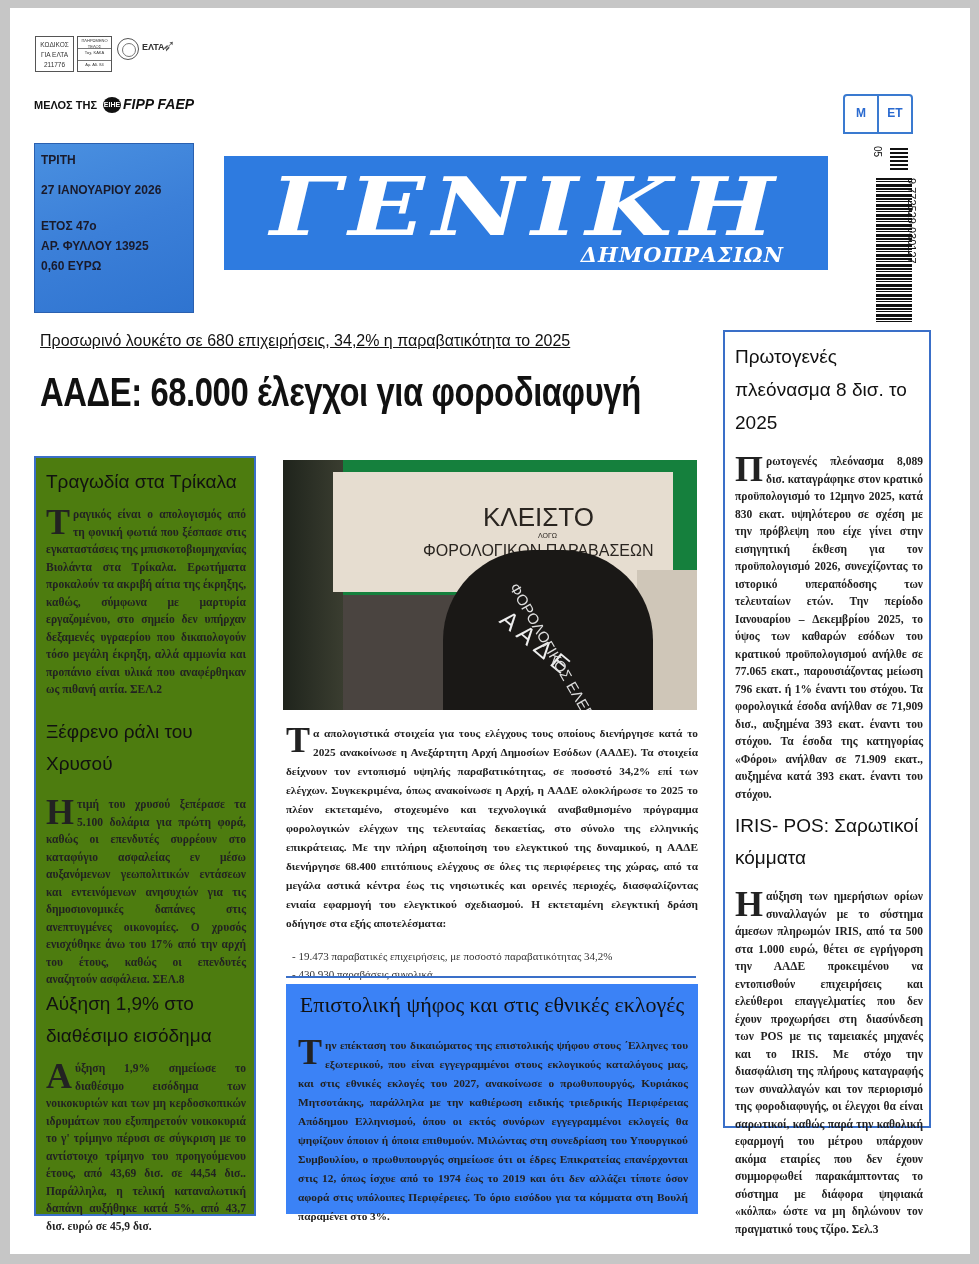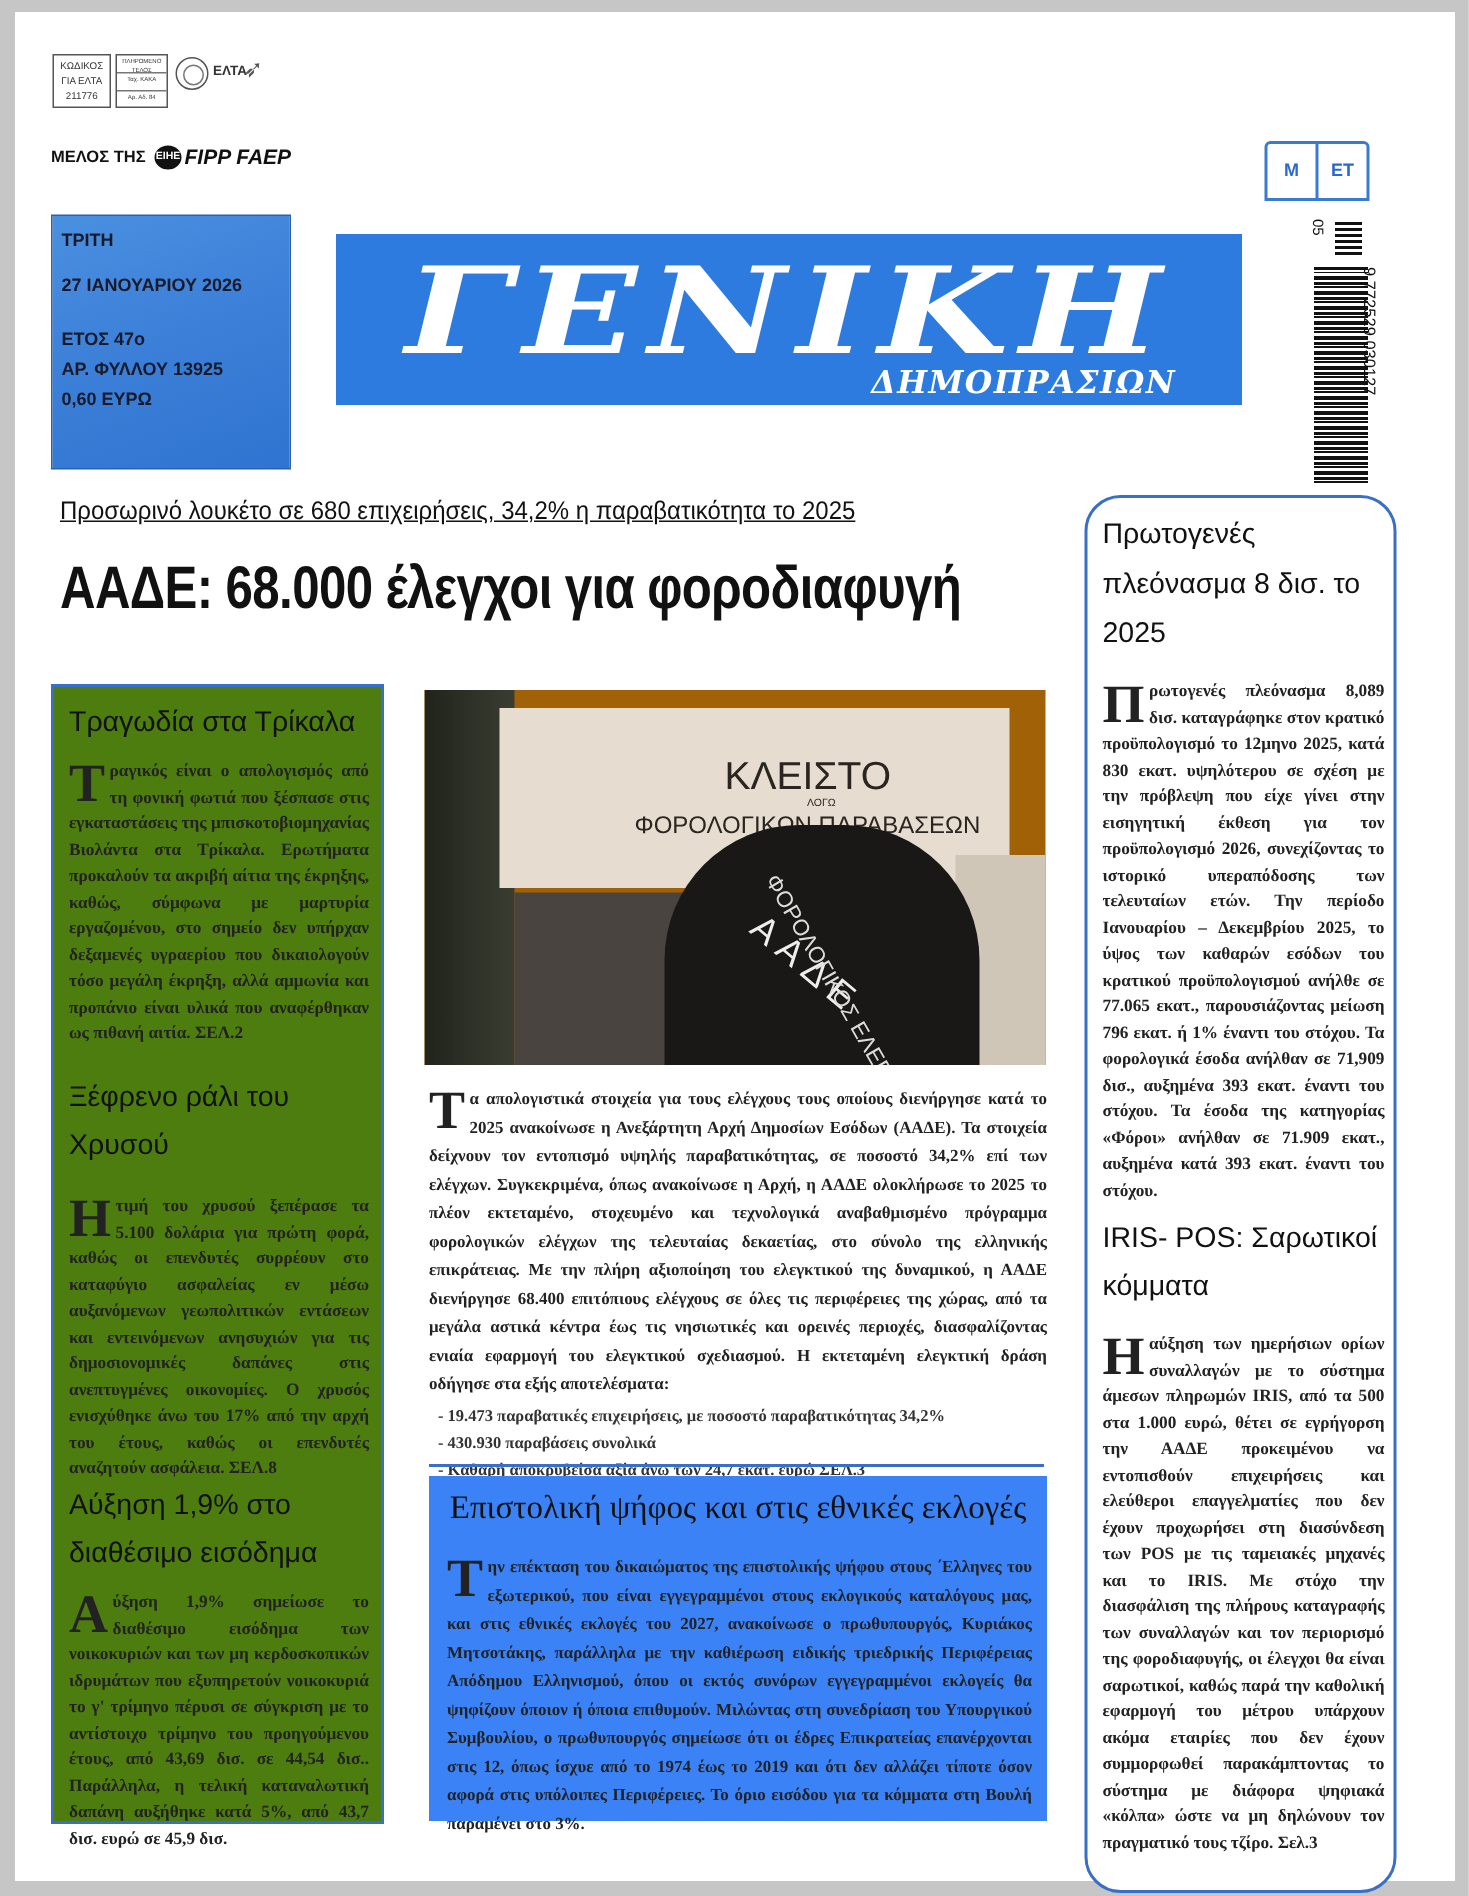--- a/index.html
+++ b/index.html
@@ -51,39 +51,39 @@
   
   .sidebox { position: absolute; border: 2px solid #3a6fc8; background: #4d7c0f; }
   .sidebox.white { background: #fff; }
   .sb-title { font-family: "Liberation Sans", sans-serif; font-size: 19px; line-height: 32px; color: #111; }
   .sb-body { font-family: "Liberation Serif", serif; font-weight: bold; font-size: 11.5px; line-height: 17.5px; text-align: justify; color: #222; }
   .drop { float: left; font-size: 36px; line-height: 30px; font-weight: bold; margin-right: 3px; margin-top: 1px; font-family: "Liberation Serif", serif; }
 
   .left-col { left: 24px; top: 448px; width: 222px; height: 760px; }
   .lc-sec { position: absolute; left: 10px; width: 200px; }
 
-  .right-col { left: 713px; top: 322px; width: 208px; height: 932px; border-radius: 24px; }
+  .right-col { left: 713px; top: 322px; width: 208px; height: 798px; }
   .rc-sec { position: absolute; left: 10px; width: 188px; }
 
   
-  .photo { position: absolute; left: 273px; top: 452px; width: 414px; height: 250px; background: #a16207; overflow: hidden; }
+  .photo { position: absolute; left: 273px; top: 452px; width: 414px; height: 250px; background: #15803d; overflow: hidden; }
   .photo .sign { position: absolute; left: 50px; top: 12px; width: 340px; height: 120px; background: #e6ddd0; }
   .photo .sign-t1 { position: absolute; left: 200px; top: 42px; font-family: "Liberation Sans", sans-serif; font-size: 26px; color: #2a2520; }
   .photo .sign-t2 { position: absolute; left: 255px; top: 72px; font-family: "Liberation Sans", sans-serif; font-size: 7px; color: #2a2520; }
   .photo .sign-t3 { position: absolute; left: 140px; top: 82px; font-family: "Liberation Sans", sans-serif; font-size: 16px; color: #2a2520; }
   .photo .plant { position: absolute; left: 0; top: 0; width: 60px; height: 250px; background: linear-gradient(90deg, #1f241c, #3a3d30); }
   .photo .door { position: absolute; left: 60px; top: 135px; width: 160px; height: 115px; background: #4a4440; }
   .photo .person { position: absolute; left: 160px; top: 90px; width: 210px; height: 190px; background: #1a1816; border-radius: 90px 90px 0 0; }
   .photo .vest1 { position: absolute; left: 210px; top: 170px; font-family: "Liberation Sans", sans-serif; font-size: 24px; color: #eee; transform: rotate(40deg); letter-spacing: 6px; }
   .photo .vest2 { position: absolute; left: 185px; top: 195px; font-family: "Liberation Sans", sans-serif; font-size: 15px; color: #ddd; transform: rotate(60deg); }
   .photo .side-person { position: absolute; right: 0; top: 110px; width: 60px; height: 140px; background: #cfc6b8; }
 
   .main-body { position: absolute; left: 276px; top: 716px; width: 412px; }
   .main-body p { font-family: "Liberation Serif", serif; font-weight: bold; font-size: 11.3px; line-height: 19px; text-align: justify; color: #222; }
-  .main-list { margin-top: 2px; font-weight: bold; }
+  .main-list { margin-top: 14px; }
   .main-list div { font-family: "Liberation Serif", serif; font-size: 11px; line-height: 18px; color: #333; padding-left: 6px; }
   .divider { position: absolute; left: 276px; top: 968px; width: 410px; height: 2px; background: #3a6fc8; }
 
   .postal-box { position: absolute; left: 276px; top: 976px; width: 412px; height: 230px; background: #3b82f6; }
   .postal-title { position: absolute; left: 0; right: 0; top: 8px; text-align: center; font-family: "Liberation Serif", serif; font-size: 22px; color: #111; }
   .postal-body { position: absolute; left: 12px; right: 10px; top: 52px; font-family: "Liberation Serif", serif; font-weight: bold; font-size: 11.3px; line-height: 19px; text-align: justify; color: #222; }
 </style>
 </head>
 <body>
 

